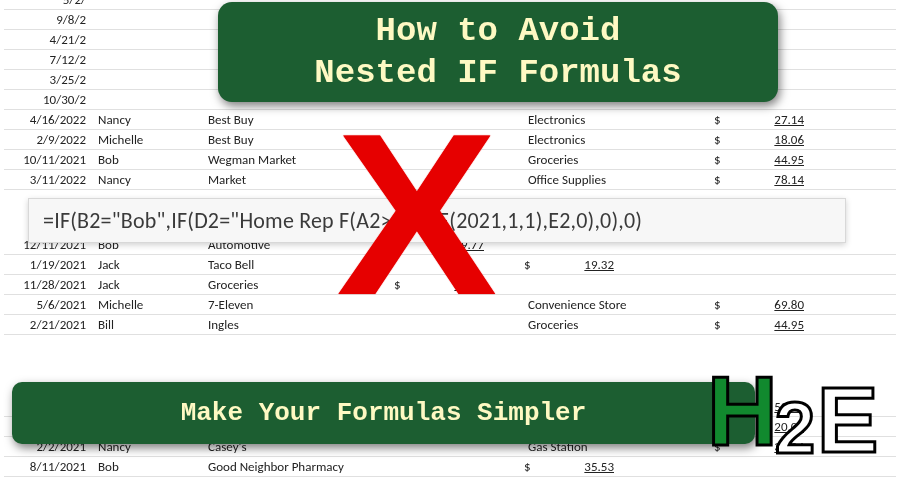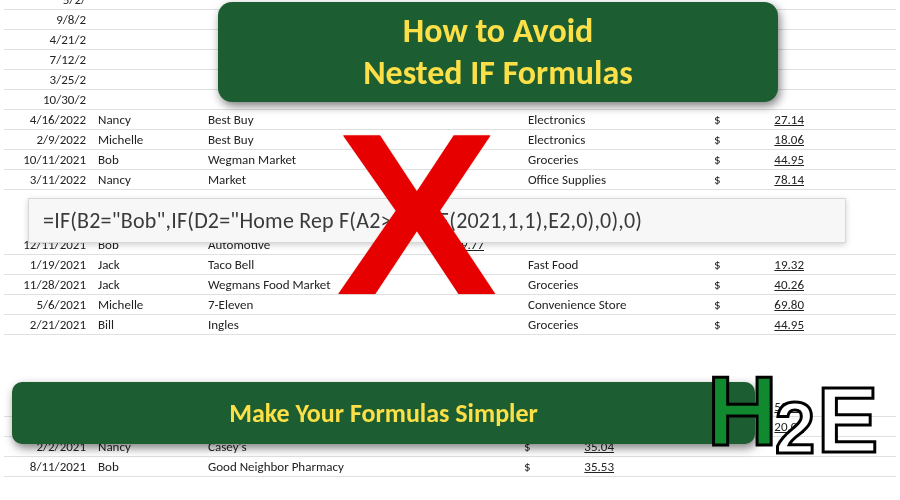--- a/index.html
+++ b/index.html
@@ -29,29 +29,30 @@
   }
   .c-date  { width: 90px;  text-align: right; padding-right: 8px; }
   .c-name  { width: 110px; padding-left: 4px; }
   .c-store { width: 320px; padding-left: 4px; }
   .c-cat   { width: 190px; padding-left: 4px; }
   .c-cur   { width: 30px;  text-align: left; }
   .c-amt   { width: 70px;  text-align: right; padding-right: 10px; text-decoration: underline;}
   .banner {
     position: absolute;
     background: #1c5e31;
-    color: #fde047;
+    color: #fef9c3;
     font-weight: 700;
     border-radius: 14px;
     box-shadow: 2px 4px 10px rgba(0,0,0,.5);
     display: flex;
     flex-direction: column;
     justify-content: center;
     align-items: center;
     line-height: 1.25;
+    font-family: Liberation Mono, monospace;
   }
   .banner-top {
     top: 2px;
     left: 218px;
     width: 560px;
     height: 100px;
     font-size: 34px;
   }
   .banner-bottom {
     top: 382px;
@@ -198,28 +199,26 @@
         <div class="c-date">12/11/2021</div>
         <div class="c-name">Bob</div>
         <div class="c-cat">Automotive</div>
         <div class="c-cur">$</div>
         <div class="c-amt">89.77</div>
       </div>
       <div class="row">
         <div class="c-date">1/19/2021</div>
         <div class="c-name">Jack</div>
         <div class="c-store">Taco Bell</div>
-        <div class="c-cat">Fast Food</div>
         <div class="c-cur">$</div>
         <div class="c-amt">19.32</div>
       </div>
       <div class="row">
         <div class="c-date">11/28/2021</div>
         <div class="c-name">Jack</div>
-        <div class="c-store">Wegmans Food Market</div>
         <div class="c-cat">Groceries</div>
         <div class="c-cur">$</div>
         <div class="c-amt">40.26</div>
       </div>
       <div class="row">
         <div class="c-date">5/6/2021</div>
         <div class="c-name">Michelle</div>
         <div class="c-store">7-Eleven</div>
         <div class="c-cat">Convenience Store</div>
         <div class="c-cur">$</div>
@@ -249,20 +248,21 @@
         <div class="c-name">Michelle</div>
         <div class="c-store">Camping World</div>
         <div class="c-cat">Sporting Goods</div>
         <div class="c-cur">$</div>
         <div class="c-amt">20.02</div>
       </div>
       <div class="row">
         <div class="c-date">2/2/2021</div>
         <div class="c-name">Nancy</div>
         <div class="c-store">Casey's</div>
+        <div class="c-cat">Gas Station</div>
         <div class="c-cur">$</div>
         <div class="c-amt">35.04</div>
       </div>
       <div class="row">
         <div class="c-date">8/11/2021</div>
         <div class="c-name">Bob</div>
         <div class="c-store">Good Neighbor Pharmacy</div>
         <div class="c-cur">$</div>
         <div class="c-amt">35.53</div>
       </div>

